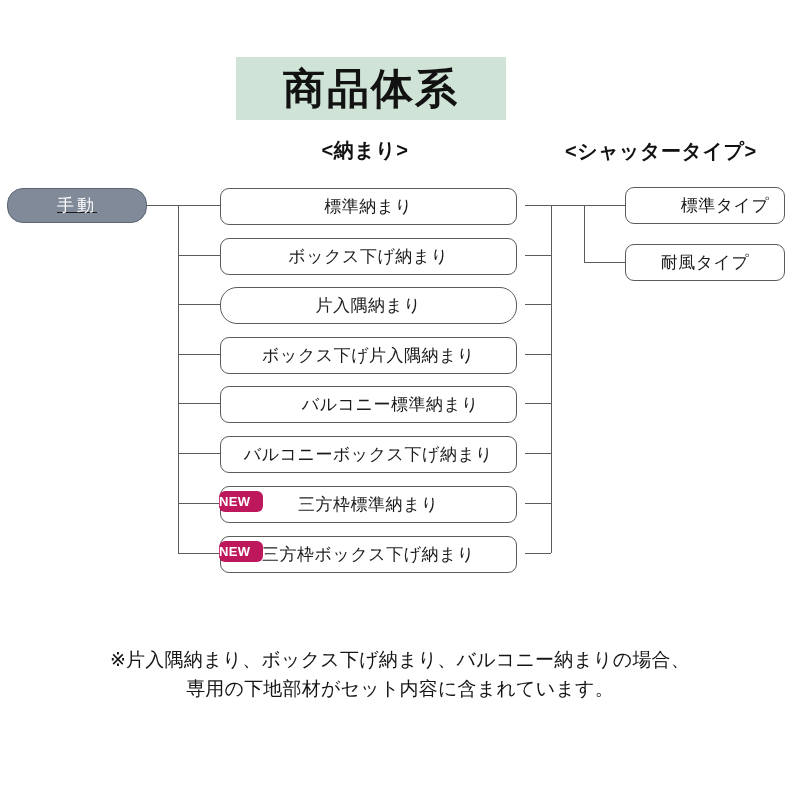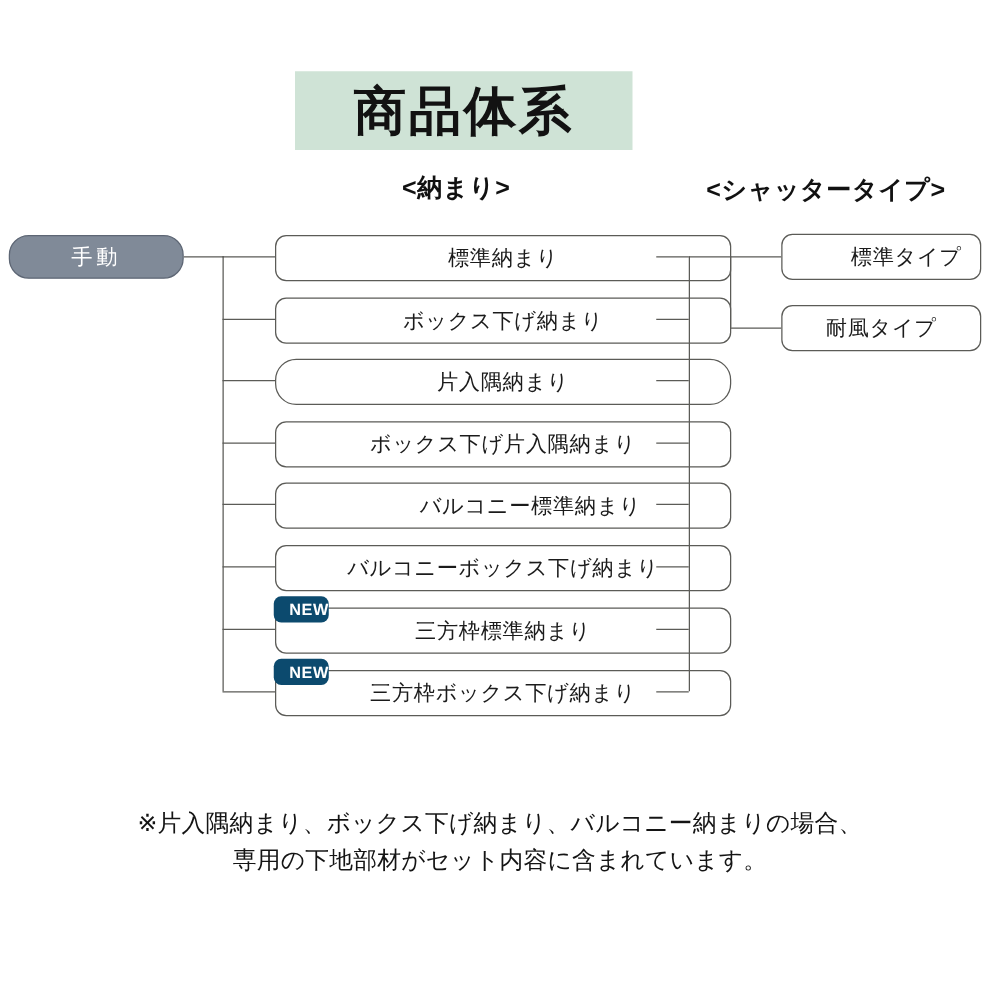--- a/index.html
+++ b/index.html
@@ -59,20 +59,21 @@
     top: 188px;
     width: 140px;
     height: 35px;
     background: #808a98;
     border: 1px solid #5d6674;
     border-radius: 16px;
     display: flex;
     align-items: center;
     justify-content: center;
     box-sizing: border-box;
+    text-decoration: underline;
   }
   .root-node .node-text {
     font-size: 17px;
     color: #ffffff;
     letter-spacing: 3px;
   }
 
   
   .node-box {
     position: absolute;
@@ -85,40 +86,41 @@
     justify-content: center;
   }
   .node-box .node-text {
     font-size: 17px;
     color: #1b1b1b;
     letter-spacing: 0.5px;
     white-space: nowrap;
   }
   .osamari-box {
     left: 220px;
-    width: 365px;
+    width: 297px;
     height: 37px;
   }
   .shutter-box {
     left: 625px;
     width: 160px;
     height: 37px;
   }
 
   
   .new-badge {
     position: absolute;
     width: 44px;
     height: 21px;
-    background: #0c4a6e;
+    background: #be185d;
     border-radius: 6px;
     display: flex;
     align-items: center;
-    justify-content: flex-end;
+    justify-content: flex-start;
     z-index: 5;
+    margin-top: 14px;
   }
   .new-badge .badge-text {
     font-size: 13px;
     font-weight: bold;
     color: #ffffff;
     letter-spacing: 0.4px;
     line-height: 1;
   }
 
   

